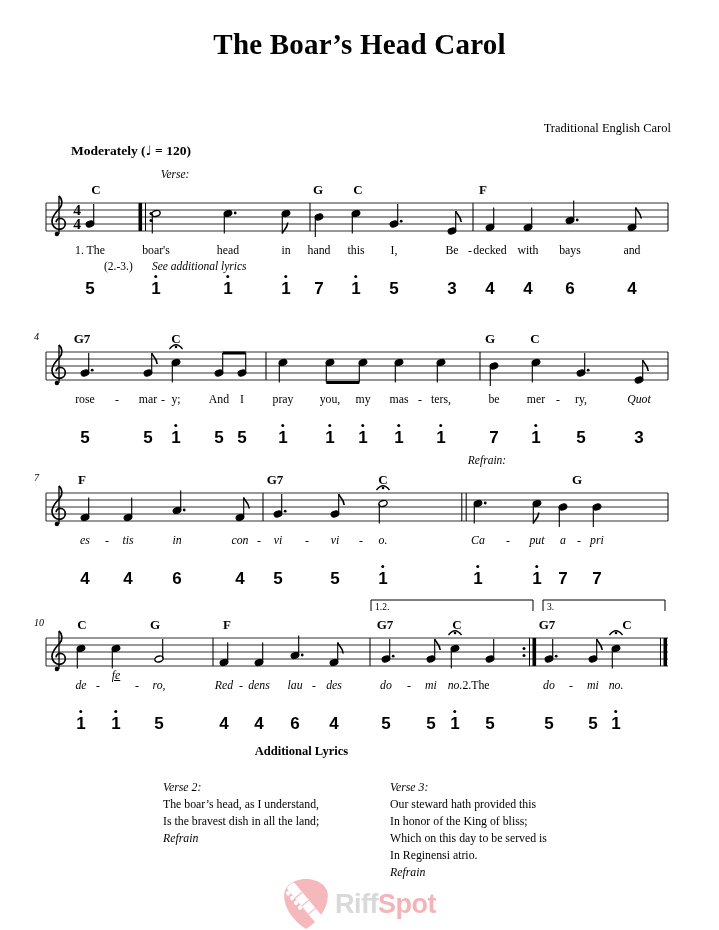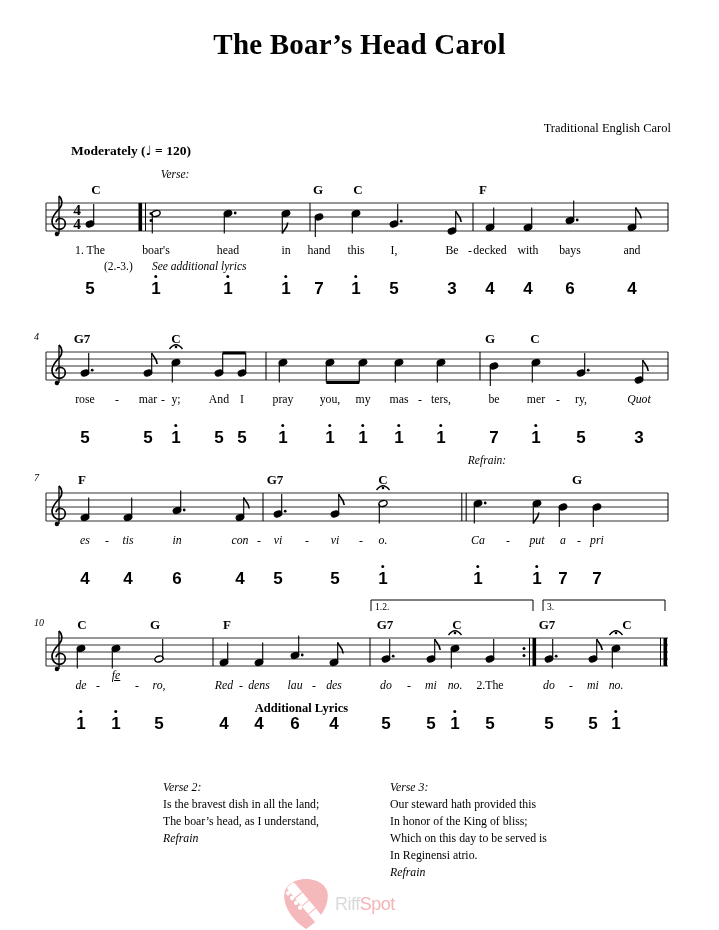--- a/index.html
+++ b/index.html
@@ -18,29 +18,29 @@
   .syslabel.it{font-style:italic;}
   .syslabel.ctr{transform:translateX(-50%);}
   .lyr{position:absolute;transform:translateX(-50%);font-size:11.8px;
       white-space:nowrap;}
   .lyr.it{font-style:italic;}
   .num{position:absolute;transform:translateX(-50%);
       font-family:"Liberation Sans",sans-serif;font-weight:bold;
       font-size:17px;line-height:17px;}
   .num .octdot{position:absolute;top:-5px;left:50%;margin-left:-1.7px;
       width:3.4px;height:3.4px;border-radius:50%;background:#000;}
-  #addl-heading{left:0;top:701px;width:603px;text-align:center;
+  #addl-heading{left:0;top:744px;width:603px;text-align:center;
       font-size:12.5px;font-weight:bold;}
   .verse-col{position:absolute;top:779px;font-size:11.8px;line-height:16.9px;
       white-space:nowrap;}
   .verse-col .vtitle,.verse-col .vfooter{font-style:italic;font-family:Liberation Serif, serif;}
   #logo{left:280px;top:878px;width:180px;height:52px;}
   #logo-text{position:absolute;left:55px;top:13px;
-      font-family:"Liberation Sans",sans-serif;font-weight:normal;
-      font-size:18px;letter-spacing:-.5px;line-height:27px;}
+      font-family:"Liberation Sans",sans-serif;font-weight:bold;
+      font-size:27px;letter-spacing:-.5px;line-height:27px;}
   svg{display:block;}
 </style>
 </head>
 <body>
 
 <div class="abs" id="page-title">The Boar’s Head Carol</div>
 <div class="abs" id="credit">Traditional English Carol</div>
 <div class="abs" id="tempo"><span>Moderately  (</span><span class="tnote">♩</span> <span>= 120)</span></div>
 
 <div class="abs" id="score" style="left:0;top:0;width:719px;height:930px;">
@@ -531,37 +531,37 @@
     <div class="lyr it" style="left: 314px; top: 678px;">-</div>
     <div class="lyr it" style="left: 334px; top: 678px;">des</div>
     <div class="num" style="left: 334px; top: 715px;">4</div>
     <div class="lyr it" style="left: 386px; top: 678px;">do</div>
     <div class="num" style="left: 386px; top: 715px;">5</div>
     <div class="lyr it" style="left: 409px; top: 678px;">-</div>
     <div class="lyr it" style="left: 431px; top: 678px;">mi</div>
     <div class="num" style="left: 431px; top: 715px;">5</div>
     <div class="lyr it" style="left: 455px; top: 678px;">no.</div>
     <div class="num" style="left: 455px; top: 715px;">1<span class="octdot"></span></div>
-    <div class="lyr" style="left: 490px; top: 678px;">2.The</div>
+    <div class="lyr" style="left: 476px; top: 678px;">2.The</div>
     <div class="num" style="left: 490px; top: 715px;">5</div>
     <div class="lyr it" style="left: 549px; top: 678px;">do</div>
     <div class="num" style="left: 549px; top: 715px;">5</div>
     <div class="lyr it" style="left: 571px; top: 678px;">-</div>
     <div class="lyr it" style="left: 593px; top: 678px;">mi</div>
     <div class="num" style="left: 593px; top: 715px;">5</div>
     <div class="lyr it" style="left: 616px; top: 678px;">no.</div>
     <div class="num" style="left: 616px; top: 715px;">1<span class="octdot"></span></div>
   </div>
 
 <div class="abs" id="addl-heading">Additional Lyrics</div>
 <div id="addl-cols">
     <div class="verse-col" style="left: 163px;">
       <div class="vtitle">Verse 2:</div>
+      <div>The boar’s head, as I understand,</div>
       <div>Is the bravest dish in all the land;</div>
-      <div>The boar’s head, as I understand,</div>
       <div class="vfooter">Refrain</div>
     </div>
     <div class="verse-col" style="left: 390px;">
       <div class="vtitle">Verse 3:</div>
       <div>Our steward hath provided this</div>
       <div>In honor of the King of bliss;</div>
       <div>Which on this day to be served is</div>
       <div>In Reginensi atrio.</div>
       <div class="vfooter">Refrain</div>
     </div>

